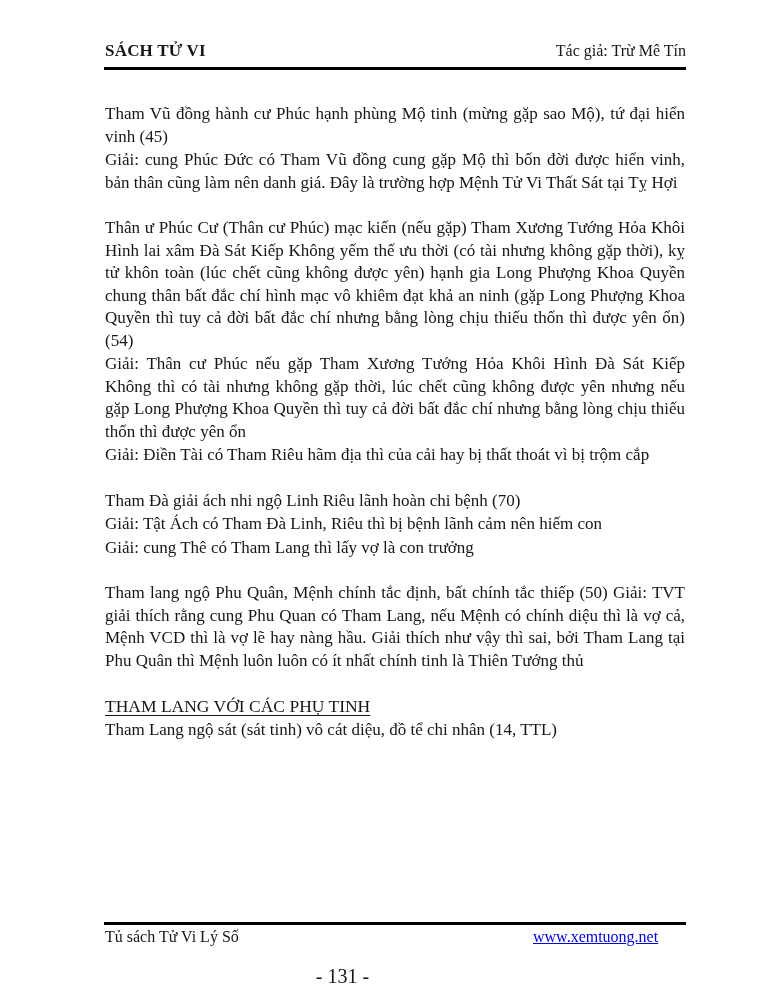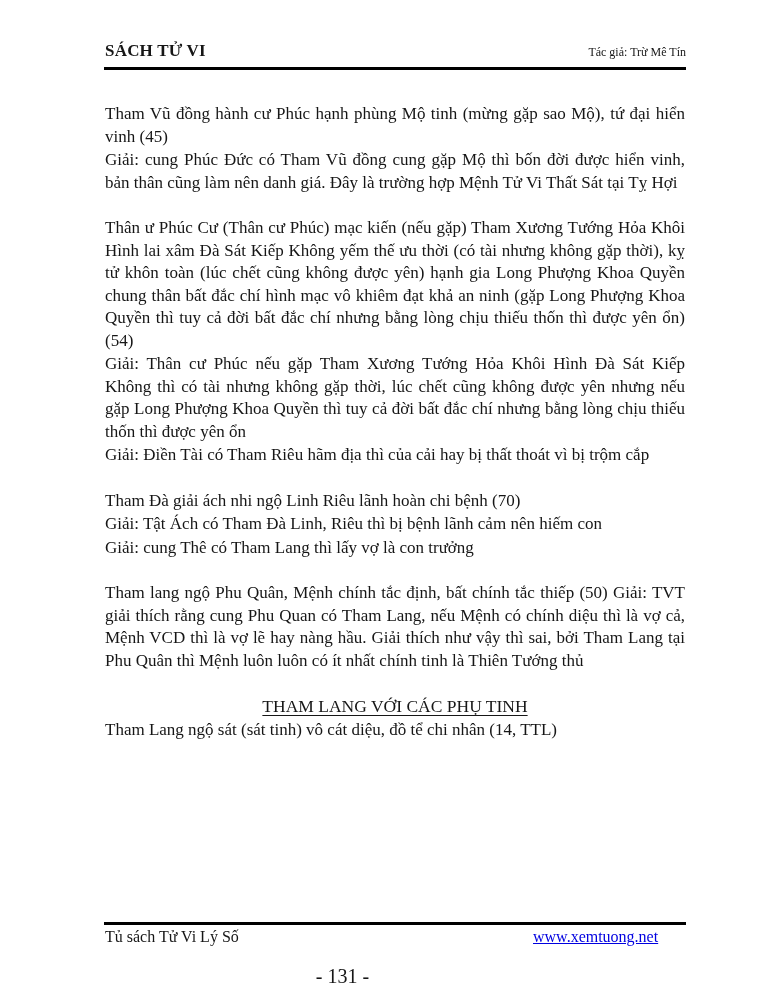--- a/index.html
+++ b/index.html
@@ -11,37 +11,37 @@
     font-family:"Liberation Serif", serif;
     overflow:hidden;
   }
   
   .header {
     position:absolute; top:41px; left:105px; width:581px;
     display:flex; justify-content:space-between; align-items:baseline;
     font-size:16px;
   }
   .header-title { font-weight:bold; font-size:17px; letter-spacing:0.2px; }
-  .header-author { font-size:12px; }
+  .header-author { font-size:16px; }
   .header-rule {
     position:absolute; top:67px; left:104px; width:582px; height:3px;
     background:var(--rule, #000);
   }
   
   .doc-body {
     position:absolute; top:102px; left:105px; width:580px;
     font-size:17px; line-height:22.5px;
     text-align:justify; text-justify:inter-word;
   }
   .doc-body .block { margin:1px 0 0 0; padding:0; }
   .doc-body .new-group { margin-top:23px; }
   .doc-body h2.block {
     font-size:17.5px; font-weight:normal;
     text-decoration:underline; text-underline-offset:3px;
-    text-align:center;
+    text-align:left;
   }
   
   .footer-rule {
     position:absolute; top:922px; left:104px; width:582px; height:3px;
     background:var(--rule, #000);
   }
   .footer-series { position:absolute; top:928px; left:105px; font-size:16px; }
   .footer-page   { position:absolute; top:928px; left:295px; width:95px; text-align:center; font-size:20px;margin-top:37px; }
   .footer-link   {
     position:absolute; top:928px; left:533px; font-size:16px;

